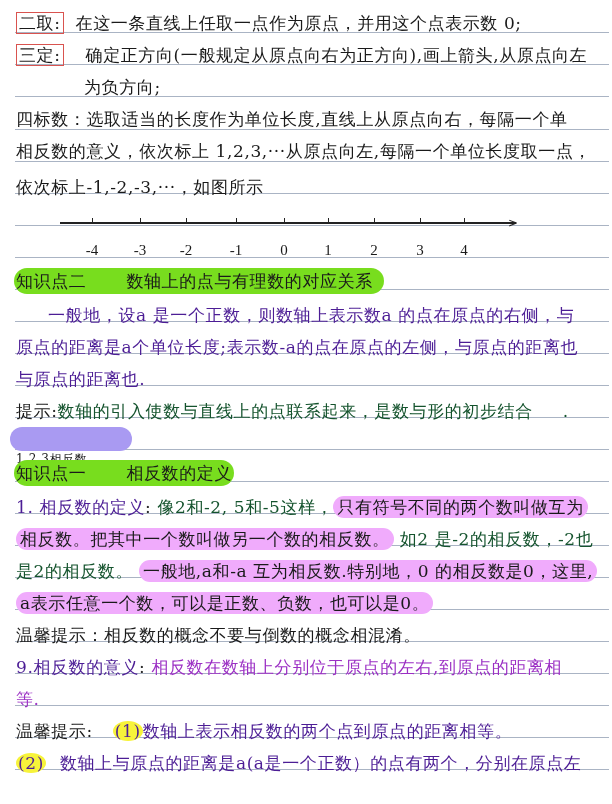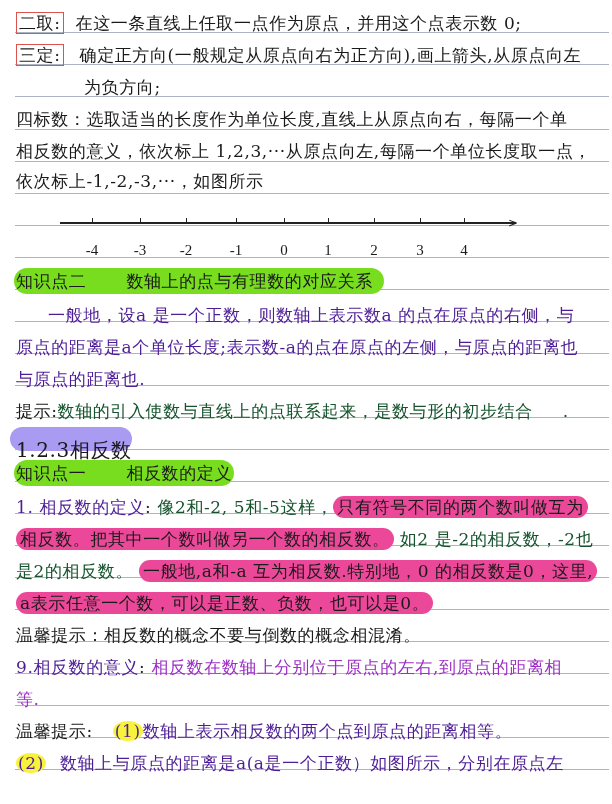--- a/index.html
+++ b/index.html
@@ -4,21 +4,21 @@
 <style>
   html, body { margin: 0; padding: 0; background: #ffffff; }
   body { width: 612px; height: 804px; position: relative; overflow: hidden;
          font-family: "DejaVu Serif", "Liberation Serif", serif; color: #1a1a1a; }
   .line { position: absolute; left: 15px; width: 594px; height: 1px; background: #aab4c4; }
   .row { position: absolute; left: 16px; font-size: 17px; line-height: 22px; white-space: nowrap; letter-spacing: 0.6px; }
   .boxed { border: 1px solid #d9534f; padding: 0 2px; }
   .red { color: #4c1d95; }
   .blue { color: #14532d; }
   .purple { color: #9b2fc4; }
-  .hl-yellow { background: #ec4899; border-radius: 11px; padding: 1px 4px; }
+  .hl-yellow { background: #f0abfc; border-radius: 11px; padding: 1px 4px; }
   .hl-dot { background: #f7f33a; border-radius: 50%; padding: 0 2px; }
   .pill-green { position: absolute; left: 14px; height: 26px; background: #78dd1e; border-radius: 13px; }
   .pill-purple { position: absolute; left: 10px; height: 24px; background: #a99af2; border-radius: 12px; }
   .axis { position: absolute; left: 60px; top: 222px; width: 456px; height: 2px; background: #222; }
   .arrow { position: absolute; left: 508px; top: 216px; font-size: 12px; color: #222; font-family: "DejaVu Sans", sans-serif; }
   .tick { position: absolute; top: 218px; width: 1px; height: 4px; background: #222; }
   .tick-label { position: absolute; top: 242px; font-size: 15px; transform: translateX(-50%); font-family: "Liberation Serif", serif; }
 </style>
 </head>
 <body>
@@ -48,29 +48,29 @@
 <div class="line" style="top:737px"></div>
 <div class="line" style="top:769px"></div>
 
 <div class="row" style="top:12px">
   <span class="boxed">二取:</span>
   <span style="margin-left:6px">在这一条直线上任取一点作为原点，并用这个点表示数 0;</span>
 </div>
 
 <div class="row" style="top:44px">
   <span class="boxed">三定:</span>
-  <span style="margin-left:10px">确定正方向(一般规定从原点向右为正方向),画上箭头,从原点向左</span>
+  <span style="margin-left:16px">确定正方向(一般规定从原点向右为正方向),画上箭头,从原点向左</span>
 </div>
 <div class="row" style="top:76px; left:84px">
   <span>为负方向;</span>
 </div>
 
 <div class="row" style="top:108px">四标数：选取适当的长度作为单位长度,直线上从原点向右，每隔一个单</div>
 <div class="row" style="top:140px">相反数的意义，依次标上 1,2,3,···从原点向左,每隔一个单位长度取一点，</div>
-<div class="row" style="top:170px">依次标上-1,-2,-3,···，如图所示</div>
+<div class="row" style="top:176px">依次标上-1,-2,-3,···，如图所示</div>
 
 <div>
   <div class="axis"></div>
   <div class="arrow">&gt;</div>
   <div id="ticks">
       <div class="tick" style="left: 92px;"></div>
       <div class="tick-label" style="left: 92px;">-4</div>
       <div class="tick" style="left: 140px;"></div>
       <div class="tick-label" style="left: 140px;">-3</div>
       <div class="tick" style="left: 186px;"></div>
@@ -98,21 +98,21 @@
 
 <div class="row red" style="top:304px; left:48px">一般地，设a 是一个正数，则数轴上表示数a 的点在原点的右侧，与</div>
 <div class="row red" style="top:336px">原点的距离是a个单位长度;表示数-a的点在原点的左侧，与原点的距离也</div>
 <div class="row red" style="top:368px">与原点的距离也.</div>
 
 <div class="row" style="top:400px">
   <span>提示:</span><span class="blue">数轴的引入使数与直线上的点联系起来，是数与形的初步结合</span><span class="blue" style="margin-left:30px">.</span>
 </div>
 
 <div class="pill-purple" style="top:427px; width:122px"></div>
-<div class="row" style="top:439px; font-size:20px">1.2.3相反数</div>
+<div class="row" style="top:448px; font-size:12px">1.2.3相反数</div>
 
 <div class="pill-green" style="top:460px; width:220px"></div>
 <div class="row" style="top:462px">
   <span>知识点一</span>
   <span style="margin-left:34px">相反数的定义</span>
 </div>
 
 <div class="row" style="top:496px">
   <span class="red">1. 相反数的定义</span><span>:</span>
   <span class="blue">像2和-2, 5和-5这样，</span><span class="hl-yellow">只有符号不同的两个数叫做互为</span>
@@ -136,14 +136,14 @@
   <span class="purple">相反数在数轴上分别位于原点的左右,到原点的距离相</span>
 </div>
 <div class="row purple" style="top:688px">等.</div>
 
 <div class="row" style="top:720px">
   <span>温馨提示:</span>
   <span class="red hl-dot" style="margin-left:14px">(1)</span><span class="red">数轴上表示相反数的两个点到原点的距离相等。</span>
 </div>
 <div class="row" style="top:752px">
   <span class="red hl-dot">(2)</span>
-  <span class="red" style="margin-left:8px">数轴上与原点的距离是a(a是一个正数）如图所示，分别在原点左</span>
+  <span class="red" style="margin-left:8px">数轴上与原点的距离是a(a是一个正数）的点有两个，分别在原点左</span>
 </div>
 
 </body></html>

